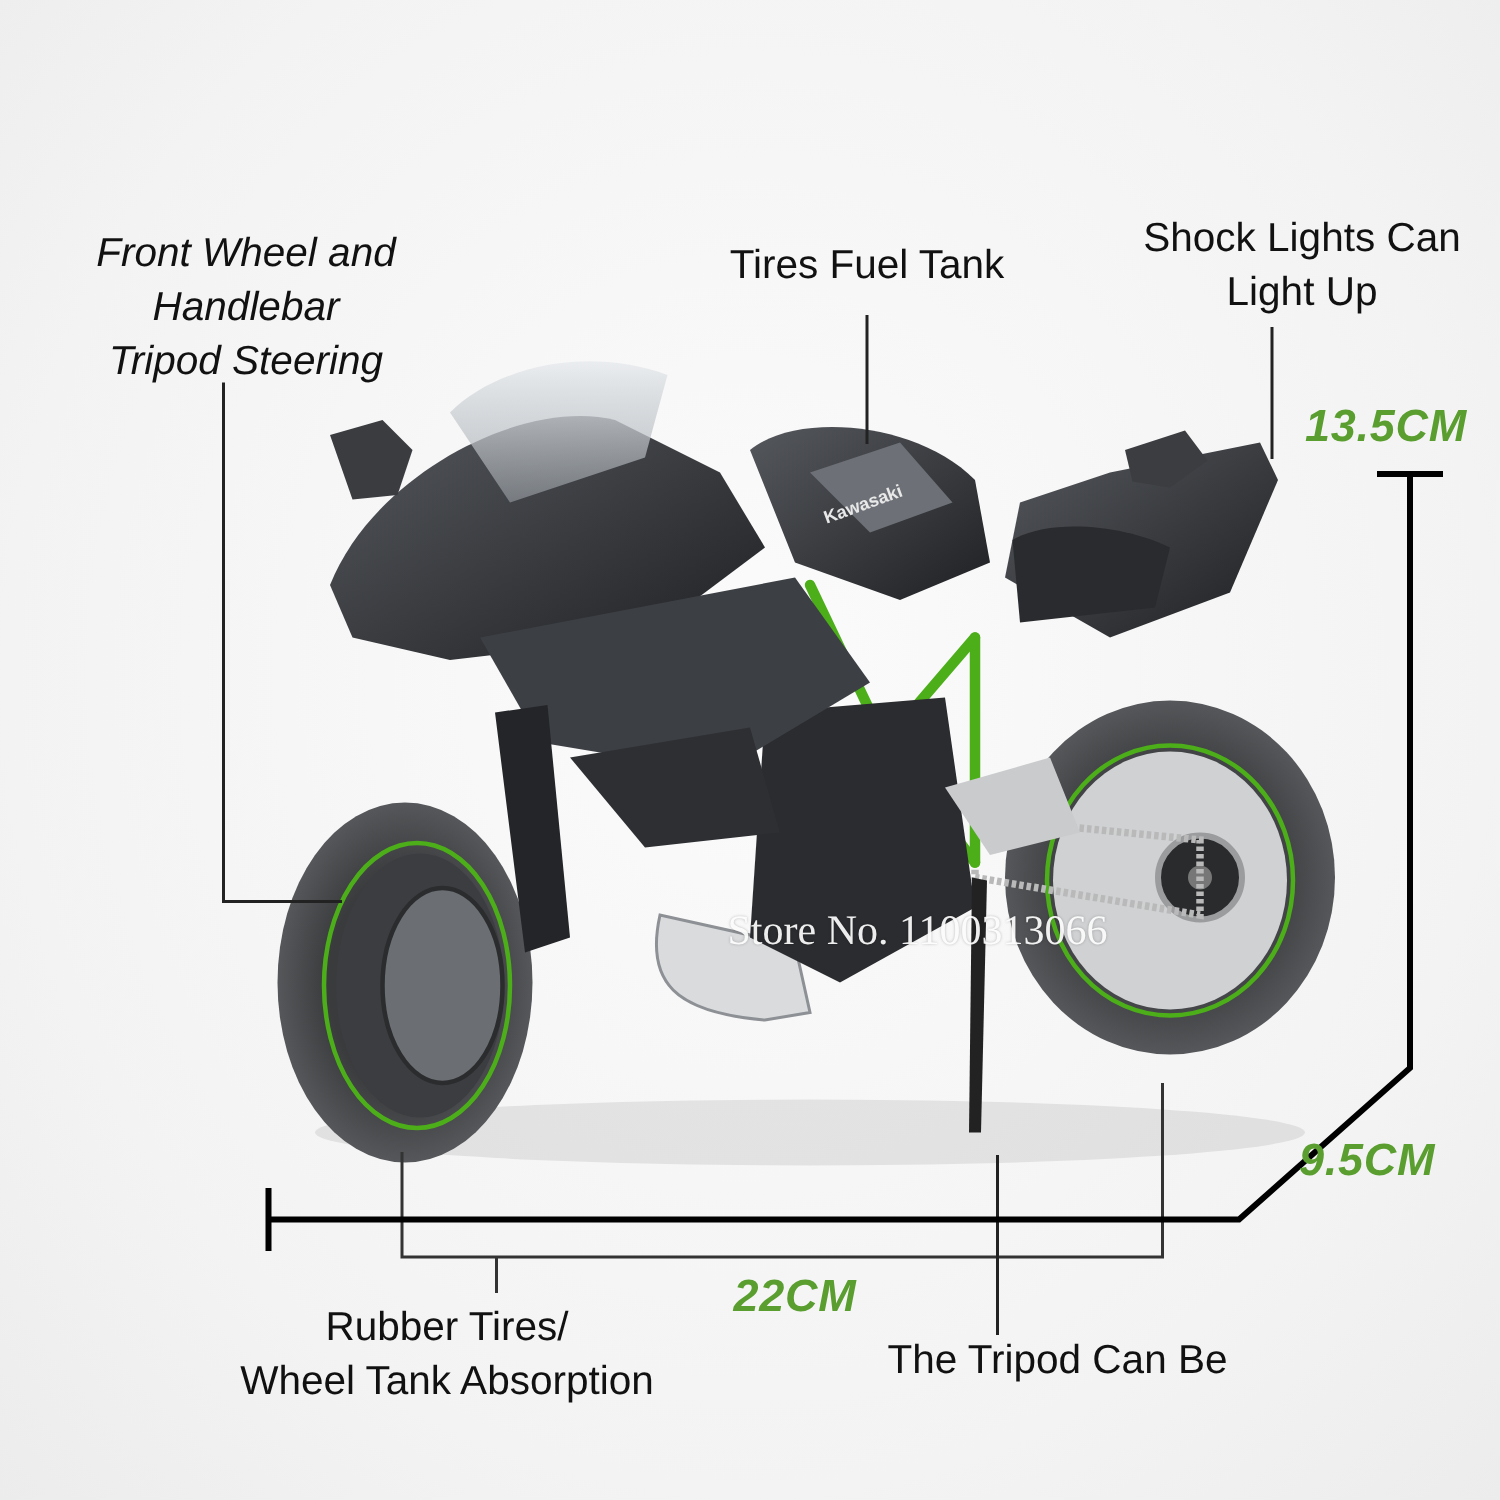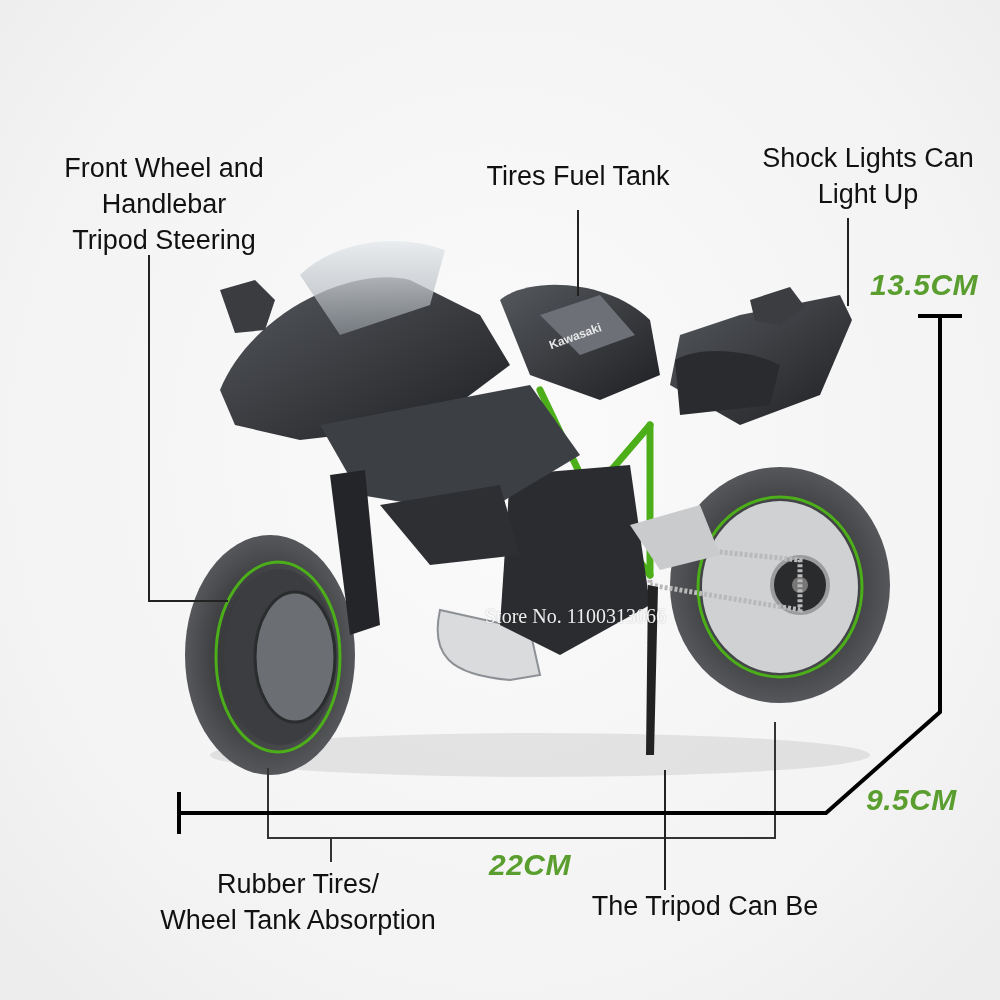--- a/index.html
+++ b/index.html
@@ -2,21 +2,21 @@
 <html><head>
 <meta charset="utf-8">
 <style>
   html, body { margin:0; padding:0; }
   body { width:1000px; height:1000px; position:relative; overflow:hidden;
          background: radial-gradient(ellipse at 50% 45%, #fbfbfb 0%, #f3f3f3 70%, #ececec 100%);
          font-family: "Liberation Sans", sans-serif; }
   .label { position:absolute; color:#111; font-size:27px; line-height:36px; text-align:center; white-space:nowrap; }
   .dim { position:absolute; color:#5a9e2f; font-weight:bold; font-size:30px; letter-spacing:0.5px; white-space:nowrap;font-style:italic; }
   svg.lines { position:absolute; left:0; top:0; }
-  .watermark { position:absolute; color:rgba(255,255,255,0.92); font-family:"Liberation Serif", serif; font-size:20px; white-space:nowrap; text-shadow:0 0 2px rgba(0,0,0,0.25); }
+  .watermark { position:absolute; color:rgba(255,255,255,0.92); font-family:"Liberation Serif", serif; font-size:28px; white-space:nowrap; text-shadow:0 0 2px rgba(0,0,0,0.25); }
   .moto { position:absolute; left:180px; top:225px; width:710px; height:560px; }
 </style>
 </head>
 <body>
 
 <svg class="moto" viewBox="0 0 710 560" xmlns="http://www.w3.org/2000/svg">
   <defs>
     <radialGradient id="tire" cx="50%" cy="50%" r="50%">
       <stop offset="60%" stop-color="#3a3b3d"></stop>
       <stop offset="100%" stop-color="#55575a"></stop>
@@ -94,21 +94,21 @@
   <polyline points="268,768 268,838 775,838 775,722" fill="none" stroke="#333" stroke-width="2"></polyline>
   <line x1="331" y1="838" x2="331" y2="862" stroke="#333" stroke-width="2"></line>
 
   <line x1="665" y1="770" x2="665" y2="890" stroke="#222" stroke-width="2"></line>
 
   <line x1="179" y1="792" x2="179" y2="834" stroke="#000" stroke-width="4"></line>
   <polyline points="179,813 826,813 940,712 940,316" fill="none" stroke="#000" stroke-width="4"></polyline>
   <line x1="918" y1="316" x2="962" y2="316" stroke="#000" stroke-width="4"></line>
 </svg>
 
-<div class="label" style="left:44px; top:150px; width:240px;">
+<div class="label" style="left:44px; top:150px; width:240px;font-style:italic;">
   <div>Front Wheel and</div>
   <div>Handlebar</div>
   <div>Tripod Steering</div>
 </div>
 
 <div class="label" style="left:468px; top:158px; width:220px;">
   <div>Tires Fuel Tank</div>
 </div>
 
 <div class="label" style="left:758px; top:140px; width:220px;">
@@ -119,16 +119,16 @@
 <div class="label" style="left:128px; top:866px; width:340px;">
   <div>Rubber Tires/</div>
   <div>Wheel Tank Absorption</div>
 </div>
 
 <div class="label" style="left:535px; top:888px; width:340px;">
   <div>The Tripod Can Be</div>
 </div>
 
 <div class="dim" style="left:870px; top:268px;">13.5CM</div>
-<div class="dim" style="left:866px; top:783px;">9.5CM</div>
+<div class="dim" style="left:866px; top:757px;">9.5CM</div>
 <div class="dim" style="left:489px; top:848px;">22CM</div>
 
 <div class="watermark" style="left:485px; top:605px;">Store No. 1100313066</div>
 
 </body></html>

